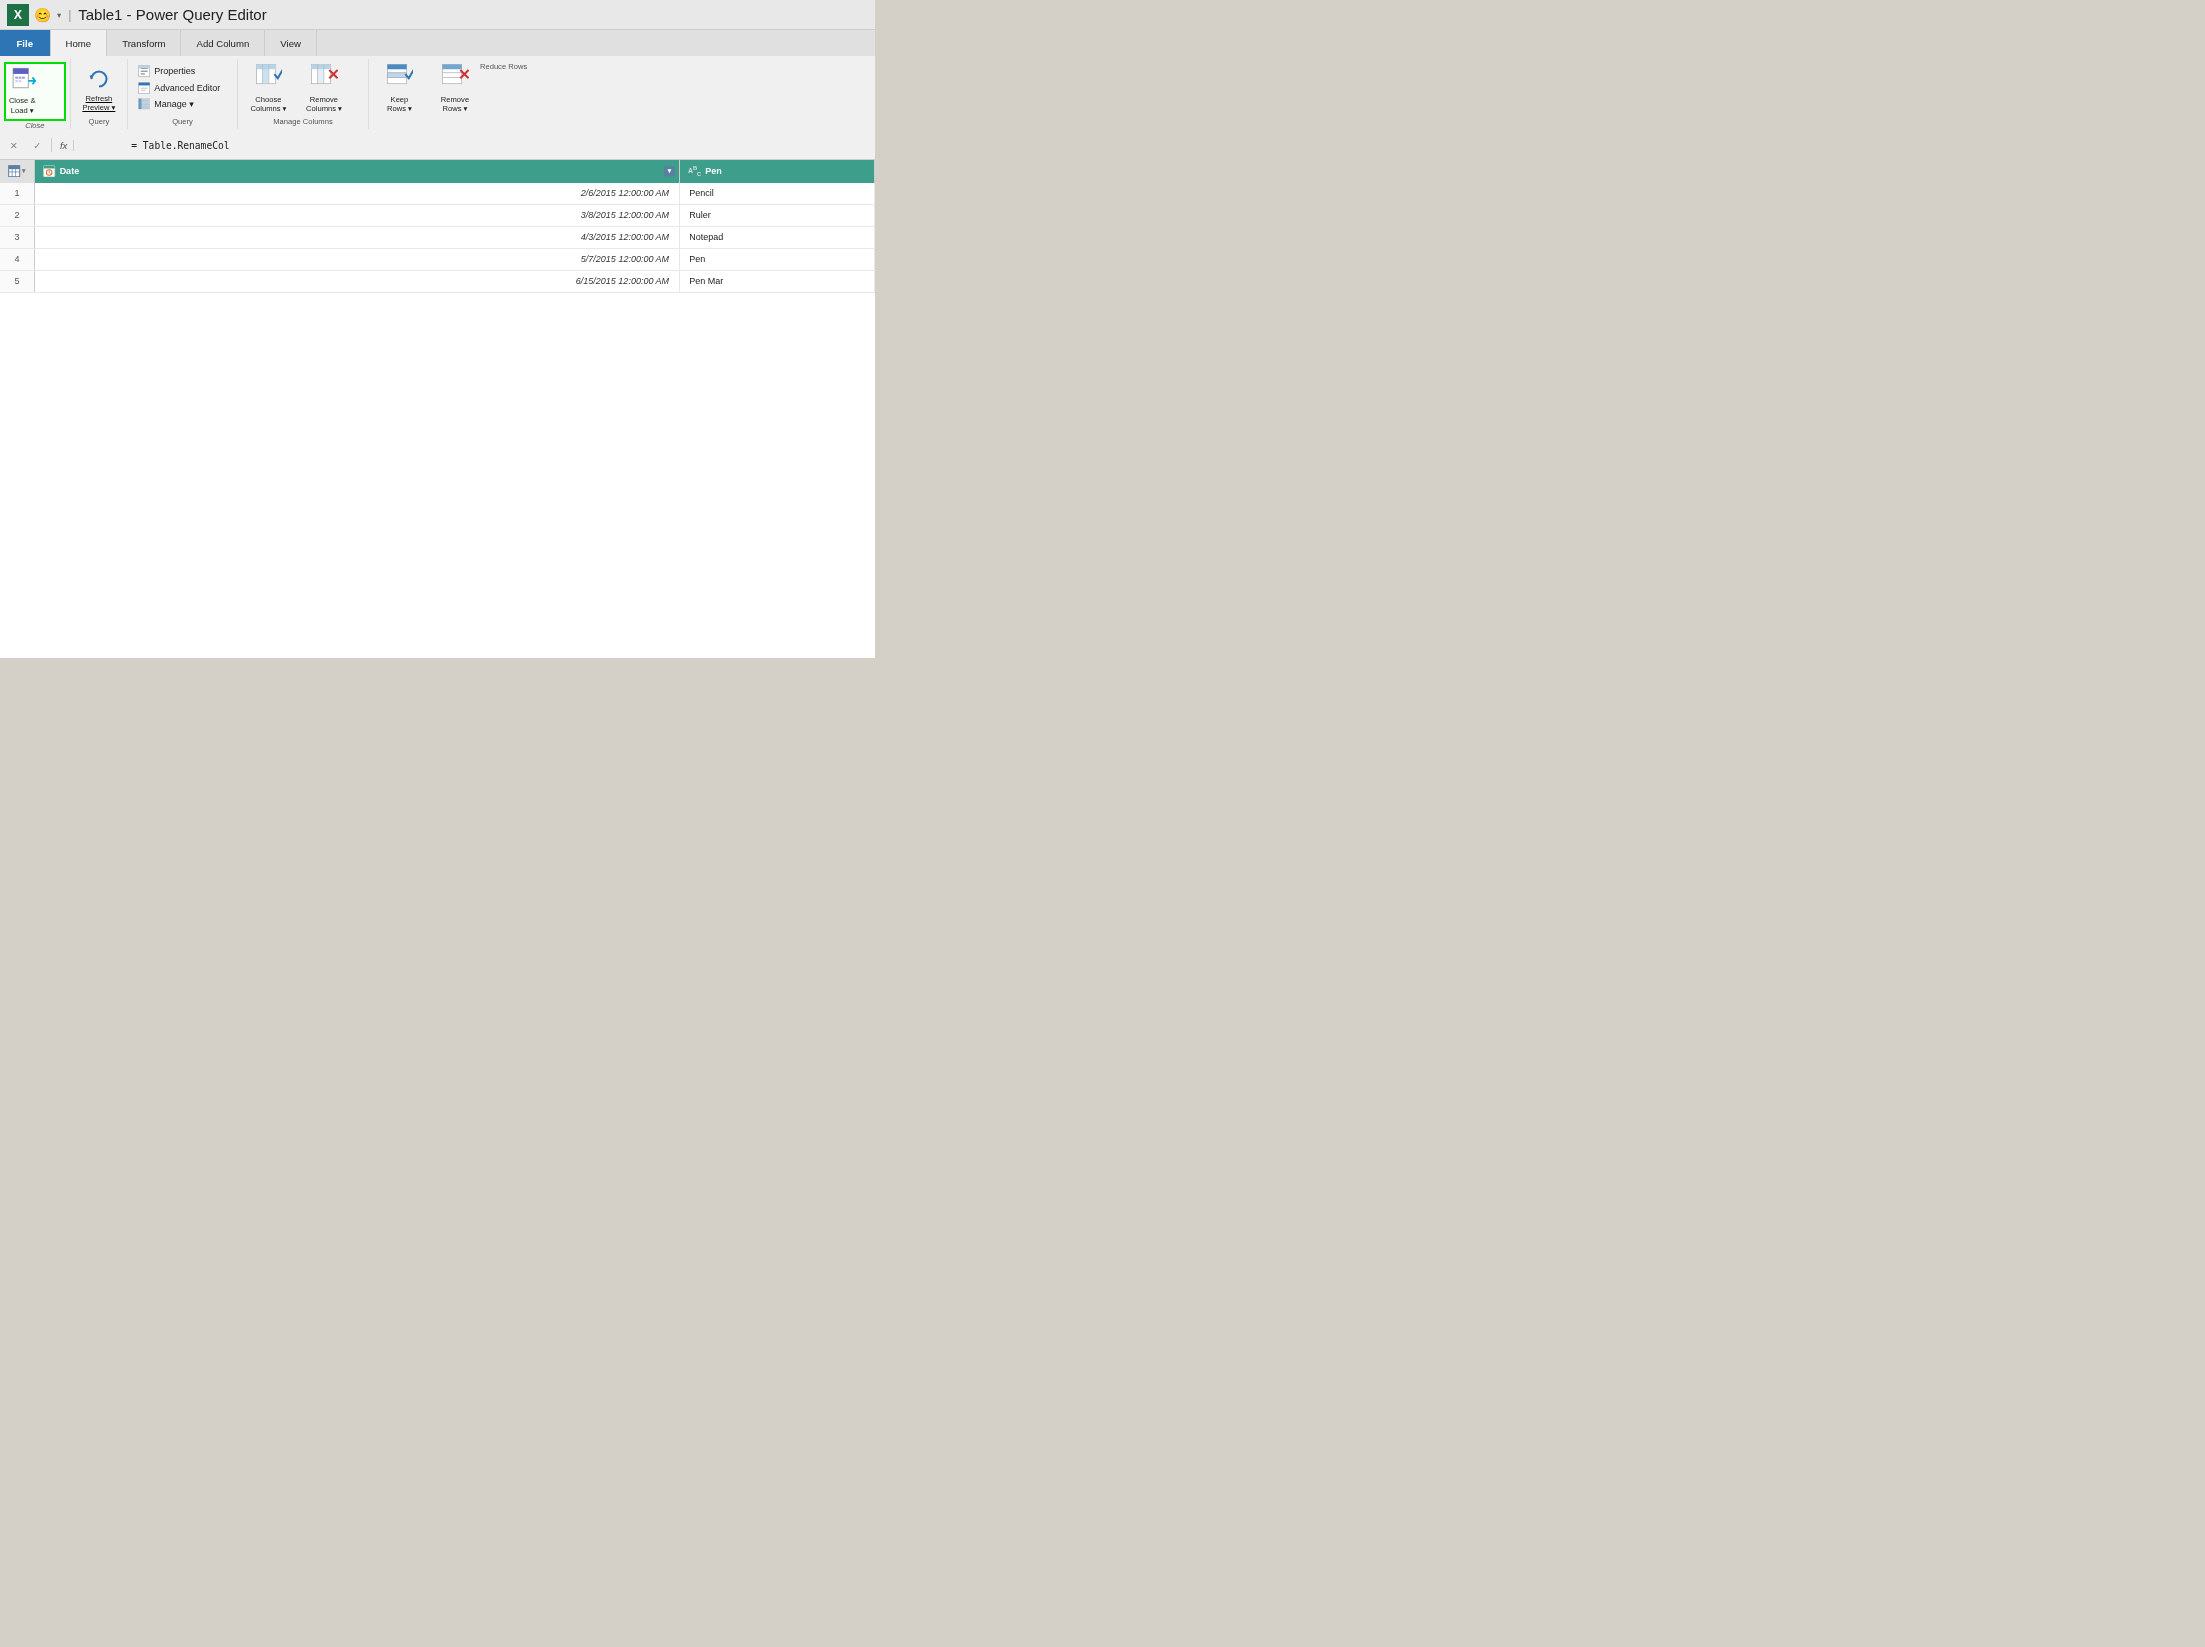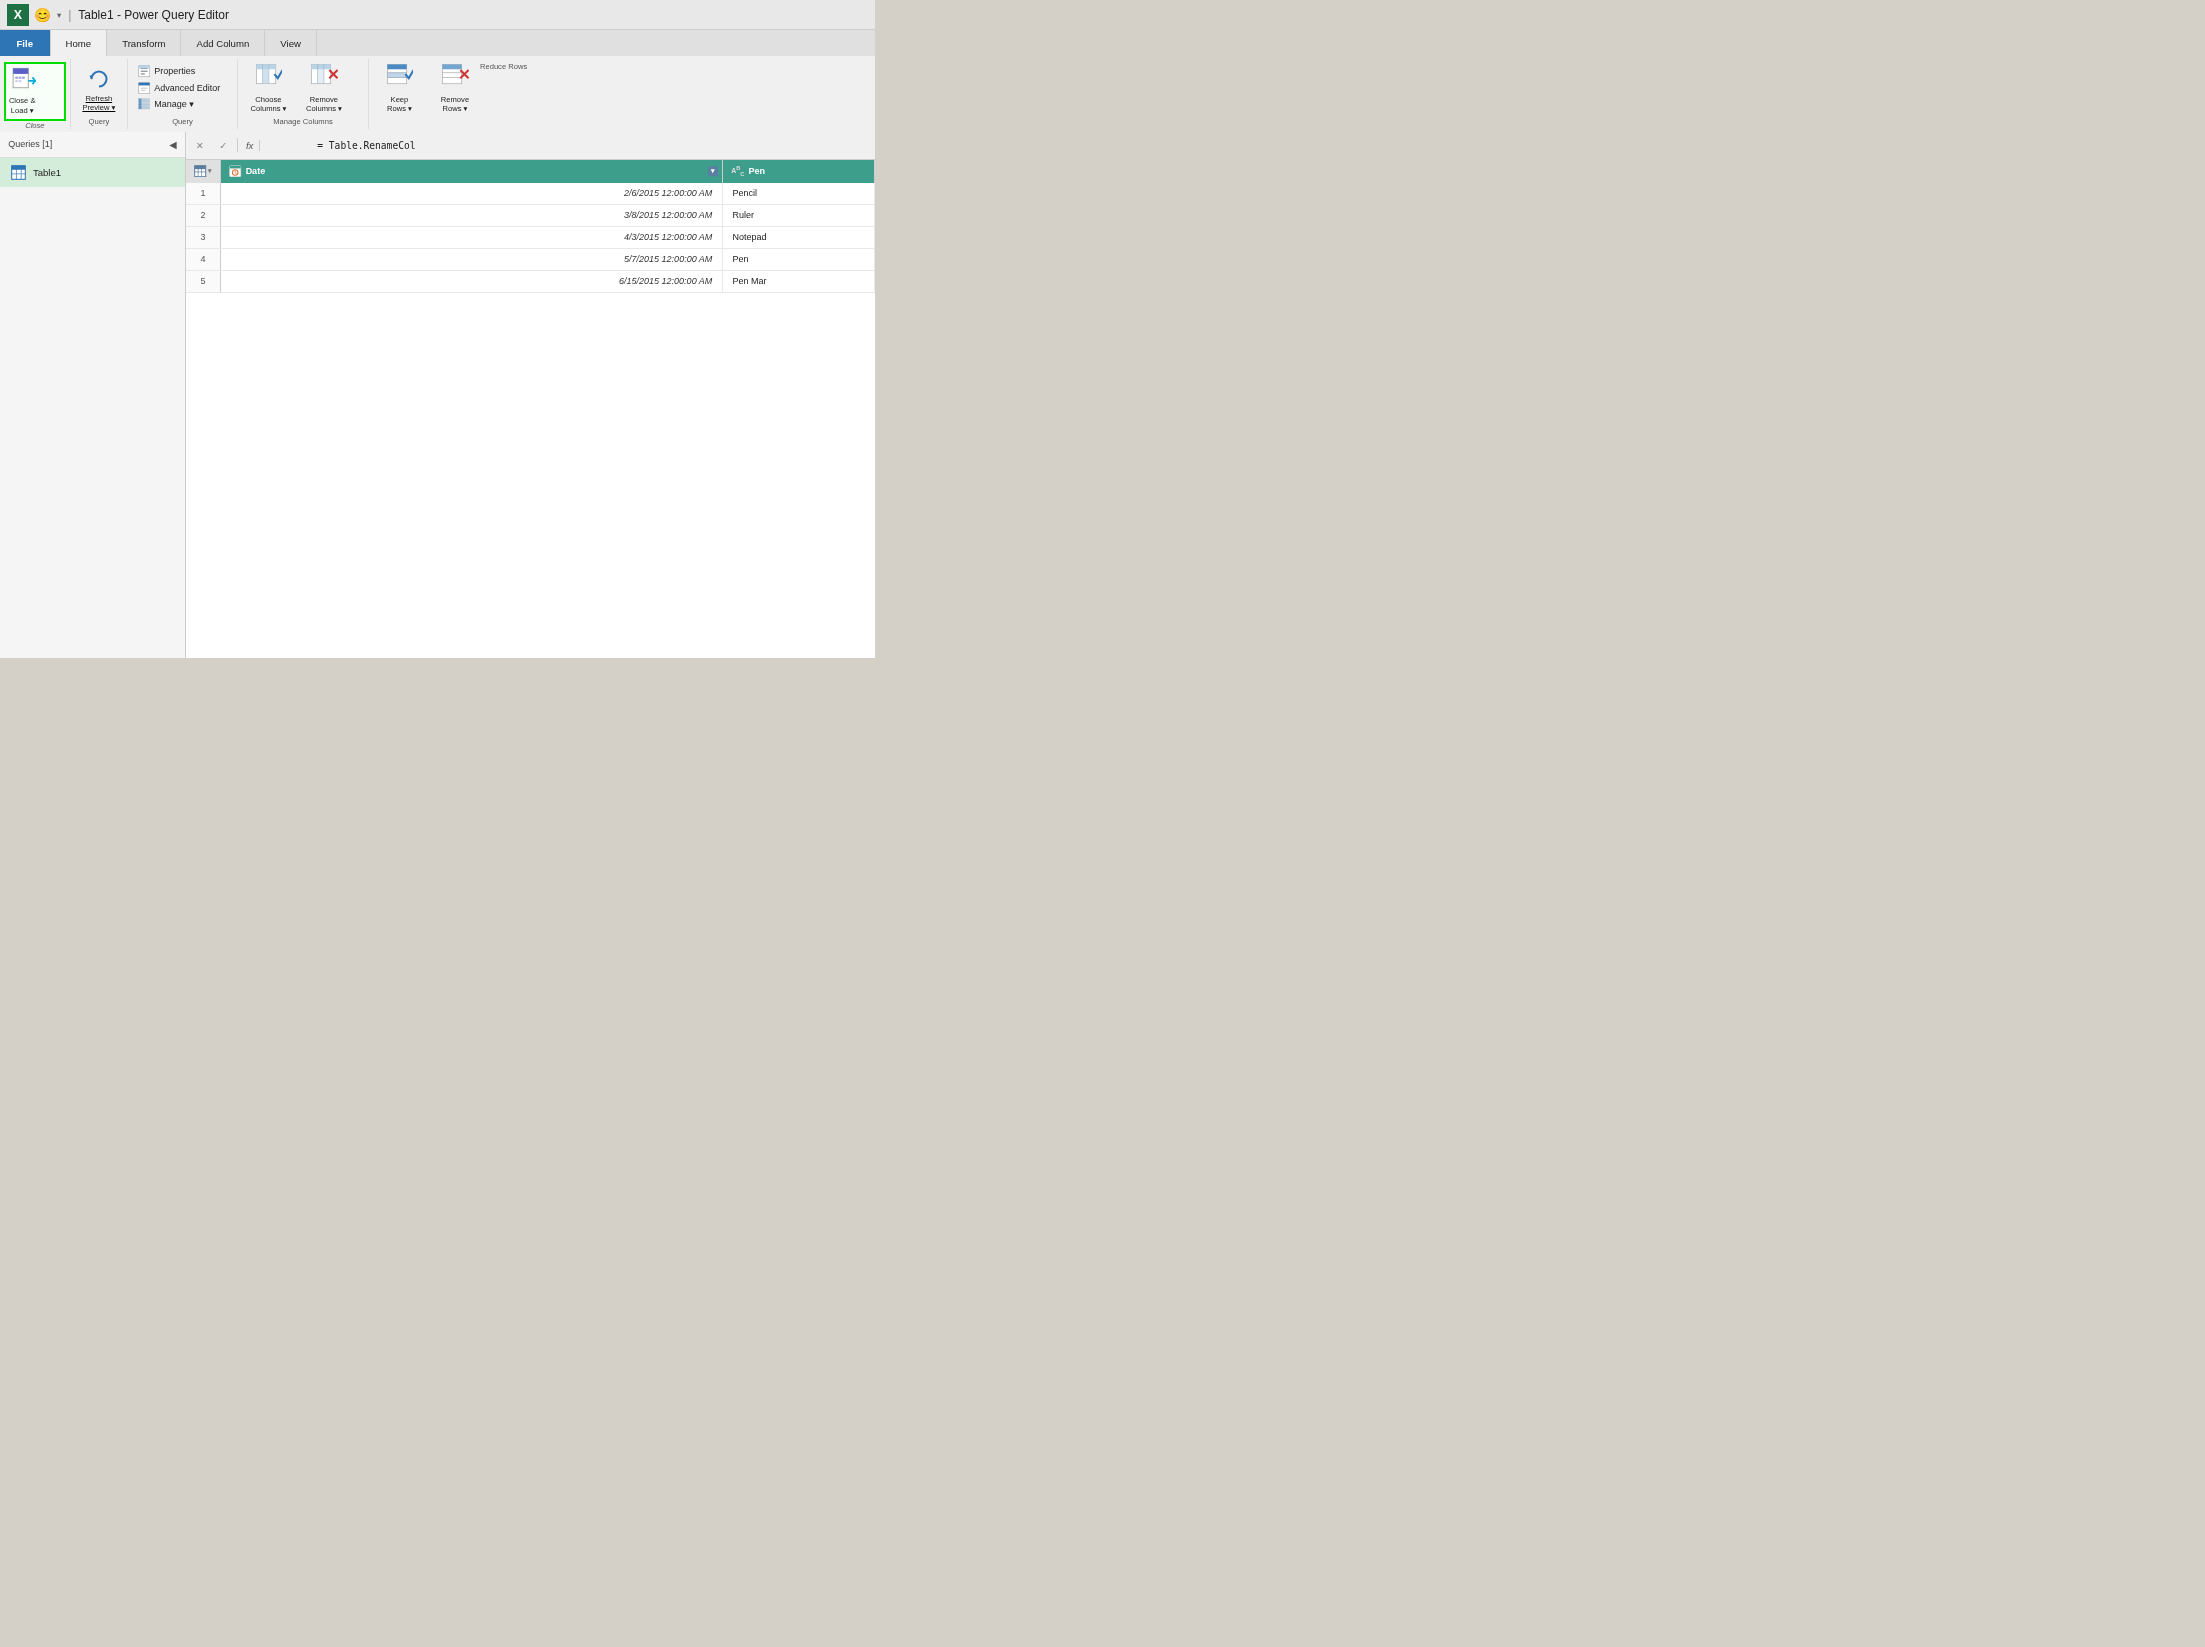--- a/index.html
+++ b/index.html
@@ -28,21 +28,21 @@
       display: flex; align-items: center; justify-content: center;
       color: white; font-weight: bold; font-size: 12.4px;
     }
     .title-bar-smiley {
       font-size: 13.8px;
     }
     .title-bar-sep {
       color: #999; font-size: 12.4px; margin: 0 1.4px;
     }
     .title-bar-title {
-      font-size: 12px;
+      font-size: 15px;
       color: #222;
     }
     .title-bar-arrow {
       font-size: 8.3px; color: #666;
     }
     .ribbon-tabs {
       display: flex;
       height: 26px;
       background: #e0e0e0;
     }
@@ -400,37 +400,20 @@
     </div>
     <div class="group-label-row">
       <span style="font-size:7.6px;color:#555;">Reduce Rows</span>
     </div>
   </div>
 
 </div>
 
 <div class="main-area">
 
-  <div class="left-panel">
-    <div class="queries-header">
-      <span style="font-size:9px;color:#444;">Queries [1]</span>
-      <span class="collapse-btn">◀</span>
-    </div>
-    <div class="query-list-item">
-
-      <svg width="15" height="15" viewBox="0 0 22 22">
-        <rect x="1" y="1" width="20" height="20" fill="white" stroke="#2e75b6" stroke-width="1.5"></rect>
-        <rect x="1" y="1" width="20" height="6" fill="#2e75b6"></rect>
-        <line x1="8" y1="1" x2="8" y2="21" stroke="#2e75b6" stroke-width="1"></line>
-        <line x1="15" y1="1" x2="15" y2="21" stroke="#2e75b6" stroke-width="1"></line>
-        <line x1="1" y1="13" x2="21" y2="13" stroke="#2e75b6" stroke-width="1"></line>
-      </svg>
-      <span style="font-size:9.6px;">Table1</span>
-    </div>
-  </div>
 
   <div class="right-panel">
 
     <div class="formula-bar">
       <button class="formula-btn">
         <span>✕</span>
       </button>
       <button class="formula-btn">
         <span>✓</span>
       </button>

